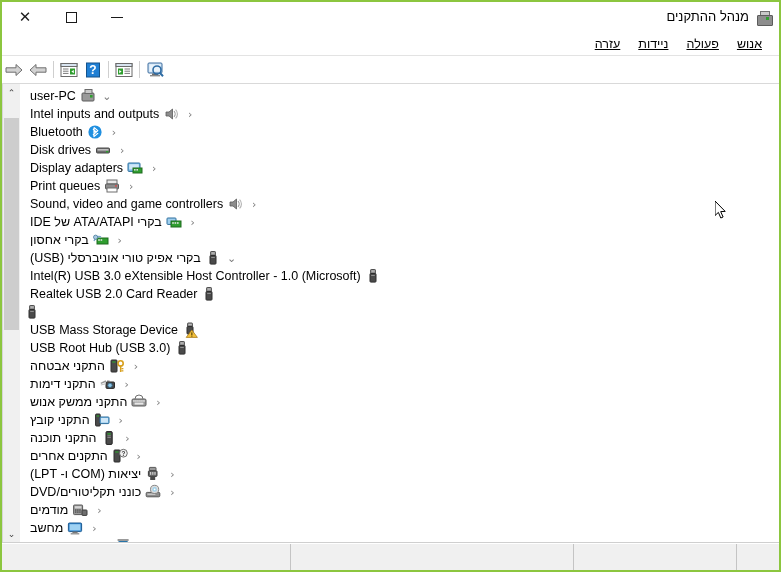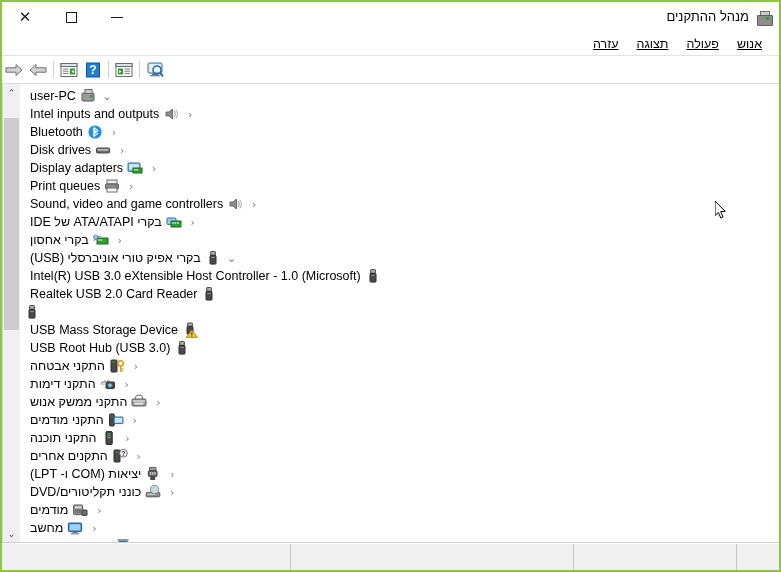--- a/index.html
+++ b/index.html
@@ -227,21 +227,21 @@
       </div>
       <div class="winbtn">
         <span class="gl-min"></span>
       </div>
     </div>
   </div>
 
   <div class="menubar">
     <div class="menu-item">אנוש</div>
     <div class="menu-item">פעולה</div>
-    <div class="menu-item">תצוגה</div>
+    <div class="menu-item">ניידות</div>
     <div class="menu-item">עזרה</div>
   </div>
 
   <div class="toolbar">
     <div class="tb-spacer"></div>
 
     <div class="tb-btn">
       <svg class="ico" width="19" height="17" viewBox="0 0 19 17">
         <rect x="2" y="2" width="14" height="10" rx="1" fill="#cfe3f5" stroke="#3c6d9e" stroke-width="1"></rect>
         <rect x="3.5" y="3.5" width="11" height="7" fill="#eaf3fb"></rect>
@@ -498,21 +498,21 @@
           <span class="label">התקני ממשק אנוש</span>
         </div>
         <div class="node lvl1">
           <span class="twisty">‹</span>
           <span class="nicon"><svg width="16" height="16" viewBox="0 0 16 16">
               <rect x="1.6" y="2" width="4.6" height="12" rx="0.8" fill="#4a4a4a" stroke="#2a2a2a"></rect>
               <rect x="2.6" y="3.4" width="2.6" height="1.2" fill="#2f9e2f"></rect>
               <rect x="6" y="5" width="9" height="6.6" rx="0.8" fill="#7fbfe8" stroke="#2f6f9e"></rect>
               <rect x="7" y="6" width="7" height="4.6" fill="#cfe7f8"></rect>
             </svg></span>
-          <span class="label">התקני מודמים</span>
+          <span class="label">התקני קובץ</span>
         </div>
         <div class="node lvl1">
           <span class="twisty">‹</span>
           <span class="nicon"><svg width="16" height="16" viewBox="0 0 16 16">
               <rect x="5" y="1.6" width="6.2" height="12.8" rx="1" fill="#4a4a4a" stroke="#222"></rect>
               <rect x="6.4" y="3.2" width="3.4" height="1.4" fill="#2f9e2f"></rect>
               <rect x="6.4" y="5.4" width="3.4" height="0.9" fill="#8f8f8f"></rect>
               <rect x="6.4" y="7" width="3.4" height="0.9" fill="#8f8f8f"></rect>
             </svg></span>
           <span class="label">התקני תוכנה</span>

